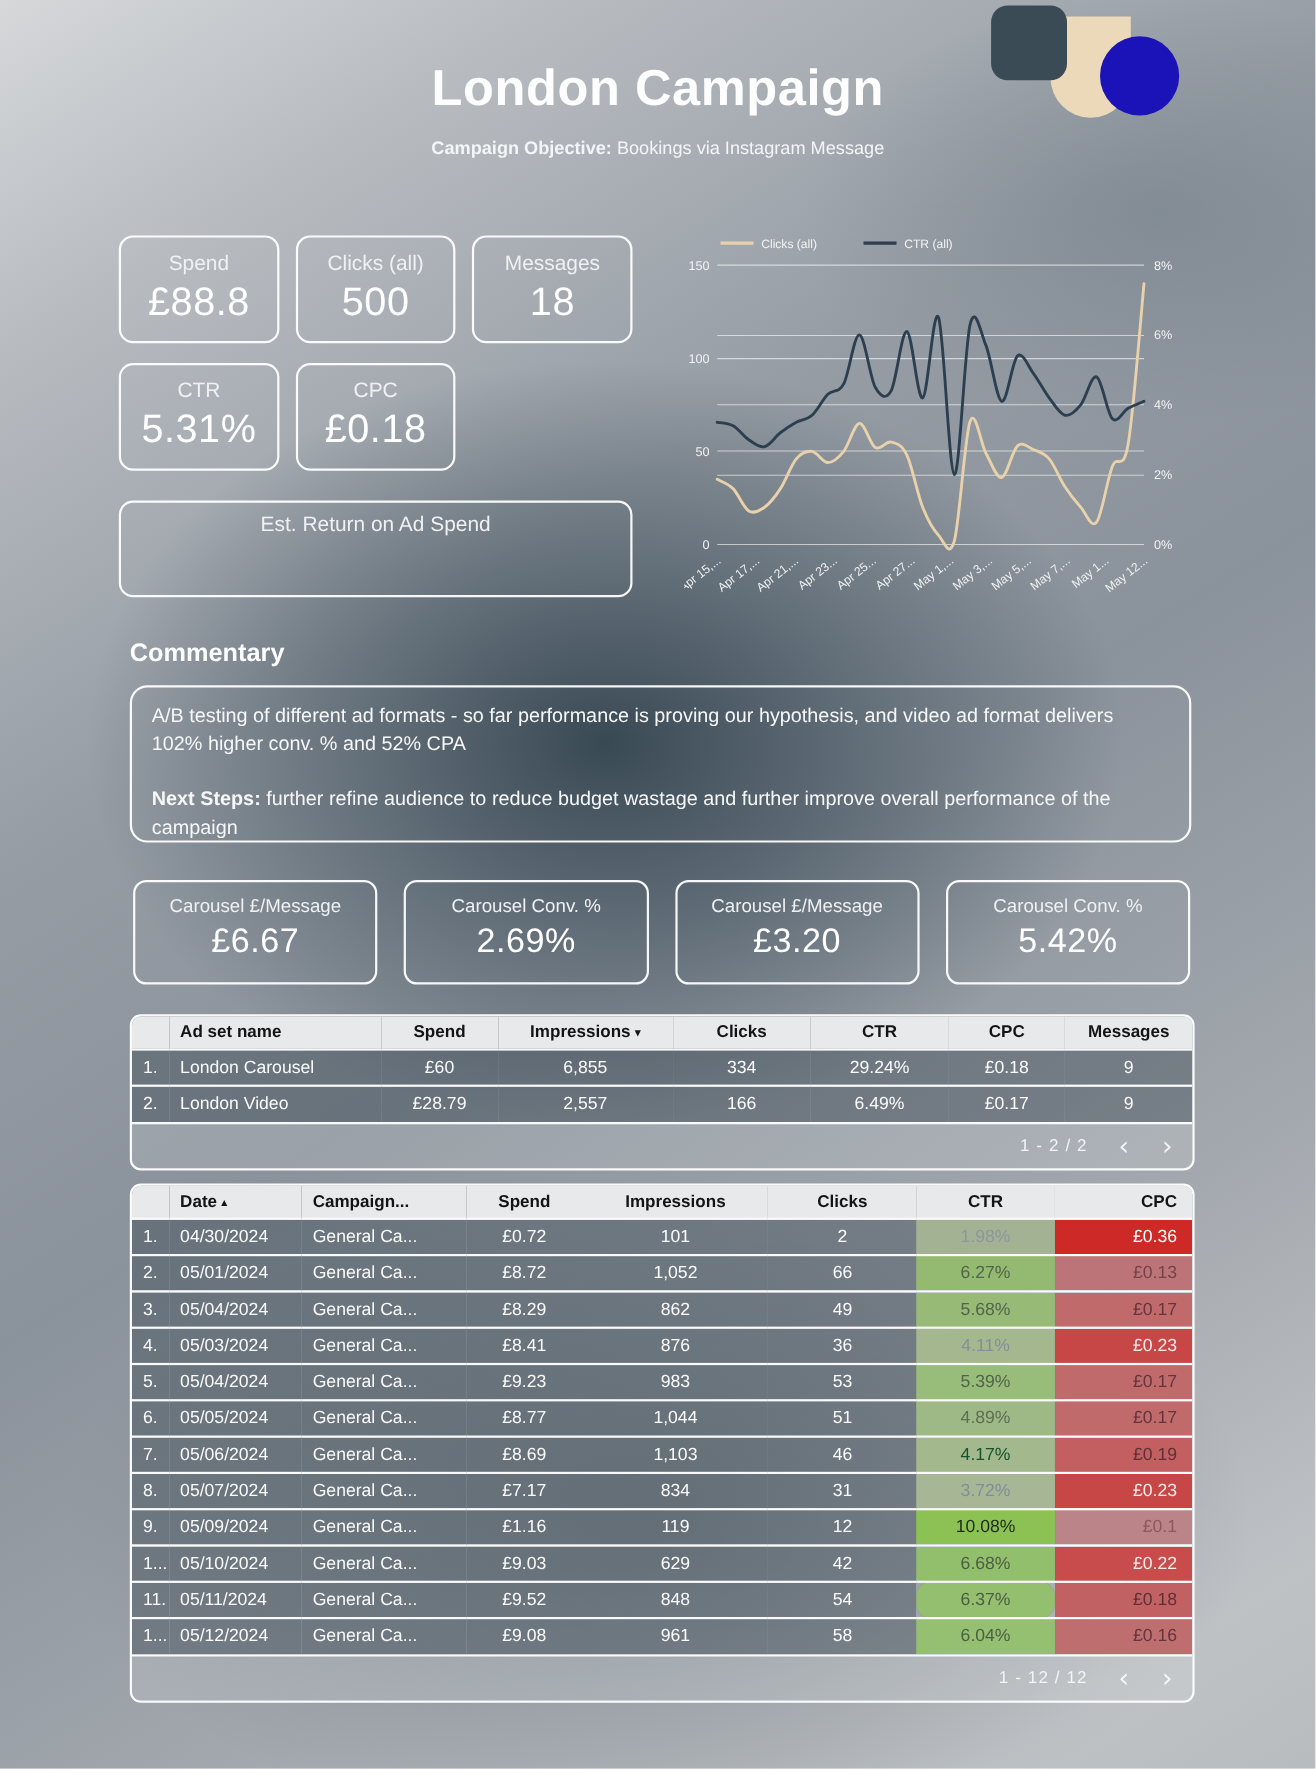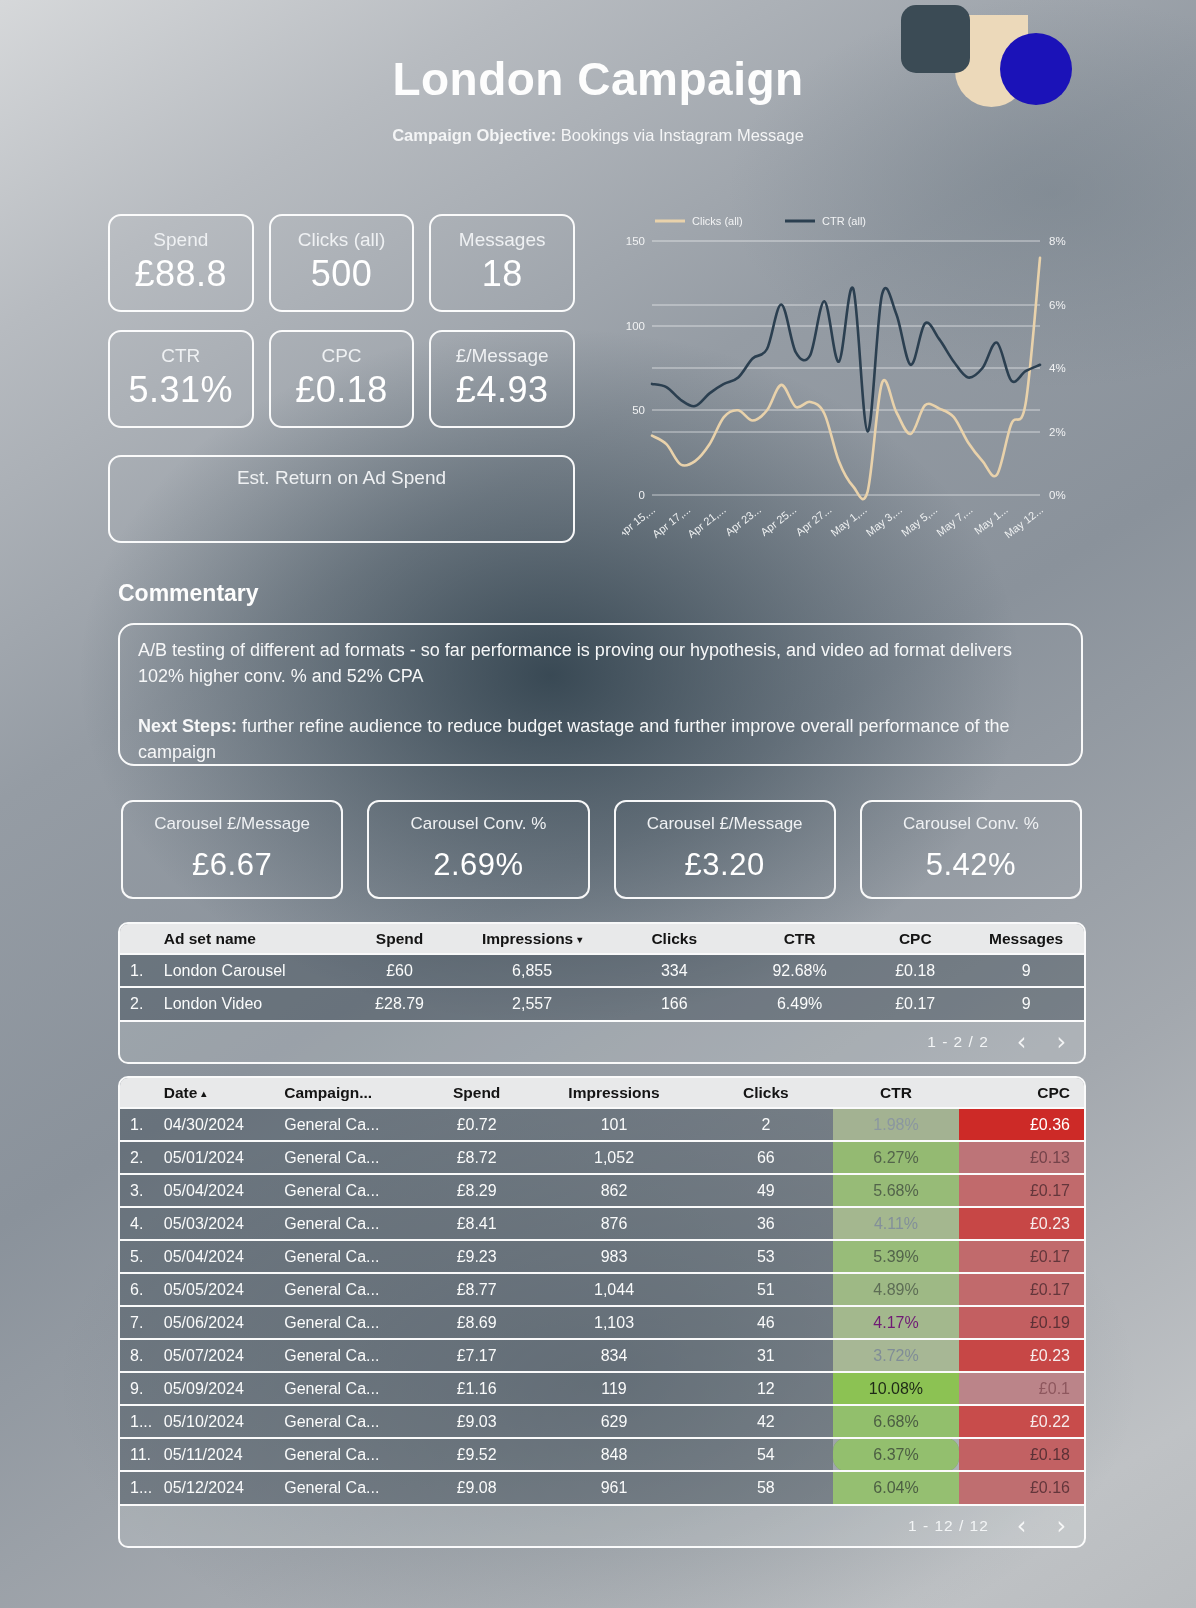--- a/index.html
+++ b/index.html
@@ -47,21 +47,21 @@
   .commentary-box{ position:absolute; left:118px; top:623px; width:965px; height:143px;
     border:2px solid rgba(255,255,255,0.95); border-radius:16px; padding:13px 18px;
     font-size:18px; line-height:1.42; color:#f6f7f8;}
   .commentary-box p + p{ margin-top:25px; }
   .commentary-box b{ font-weight:700; }
   
   #format-cards{ position:absolute; left:121px; top:800px; width:961px; display:flex; gap:24px;}
   .fmt-card{ flex:1; border:2px solid rgba(255,255,255,0.95); border-radius:12px; text-align:center;
     padding:12px 4px 14px 4px; min-height:95px;}
   .fmt-card .lbl{ font-size:17px; color:#eff1f3;}
-  .fmt-card .val{ font-size:31px; margin-top:13px; letter-spacing:0.5px;}
+  .fmt-card .val{ font-size:31px; margin-top:3px; letter-spacing:0.5px;}
   
   .table-wrap{ position:absolute; left:118px; width:968px;
     border:2px solid rgba(255,255,255,0.95); border-radius:10px; overflow:hidden;}
   #adset-table{ top:922px; }
   #daily-table{ top:1076px; }
   table.data-table{ width:100%; border-collapse:collapse; table-layout:fixed; }
   .data-table th{ background:#e8e9ea; color:#141414; font-weight:700; font-size:15.5px;
     height:30px; padding:0 4px; white-space:nowrap; overflow:hidden;}
   .data-table td{ height:33px; font-size:16px; color:#fafbfb; padding:0 4px;
     white-space:nowrap; overflow:hidden;}
@@ -106,24 +106,20 @@
           <div class="lbl">Messages</div>
           <div class="val">18</div>
         </div>
         <div class="kpi-card">
           <div class="lbl">CTR</div>
           <div class="val">5.31%</div>
         </div>
         <div class="kpi-card">
           <div class="lbl">CPC</div>
           <div class="val">£0.18</div>
-        </div>
-        <div class="kpi-card">
-          <div class="lbl">£/Message</div>
-          <div class="val">£4.93</div>
         </div>
       </div>
   </div>
 
   <div class="wide-card">
     <div class="lbl">Est. Return on Ad Spend</div>
   </div>
 
   <div class="chart-card">
     <svg id="chart" width="474" height="345" viewBox="0 0 474 345">
@@ -213,21 +209,21 @@
             <th class="ac">Messages</th>
           </tr>
         </thead>
         <tbody>
           <tr>
             <td class="idx al">1.</td>
             <td class="al">London Carousel</td>
             <td class="ac">£60</td>
             <td class="ac">6,855</td>
             <td class="ac">334</td>
-            <td class="ac">92.68%</td>
+            <td class="ac">29.24%</td>
             <td class="ac">£0.18</td>
             <td class="ac">9</td>
           </tr>
           <tr>
             <td class="idx al">2.</td>
             <td class="al">London Video</td>
             <td class="ac">£28.79</td>
             <td class="ac">2,557</td>
             <td class="ac">166</td>
             <td class="ac">6.49%</td>
@@ -327,21 +323,21 @@
             <td class="ac" style="background: rgb(158, 185, 133); color: rgb(93, 109, 85);">4.89%</td>
             <td class="ar" style="background: rgb(193, 106, 108); color: rgb(99, 54, 59);">£0.17</td>
           </tr>
           <tr>
             <td class="idx al">7.</td>
             <td class="al">05/06/2024</td>
             <td class="al">General Ca...</td>
             <td class="ac">£8.69</td>
             <td class="ac">1,103</td>
             <td class="ac">46</td>
-            <td class="ac" style="background: rgb(163, 184, 141); color: #701a75;">4.17%</td>
+            <td class="ac" style="background: rgb(163, 184, 141); color: #14532d;">4.17%</td>
             <td class="ar" style="background: rgb(195, 95, 97); color: rgb(92, 49, 54);">£0.19</td>
           </tr>
           <tr>
             <td class="idx al">8.</td>
             <td class="al">05/07/2024</td>
             <td class="al">General Ca...</td>
             <td class="ac">£7.17</td>
             <td class="ac">834</td>
             <td class="ac">31</td>
             <td class="ac" style="background: rgb(167, 183, 149); color: rgb(128, 141, 151);">3.72%</td>

